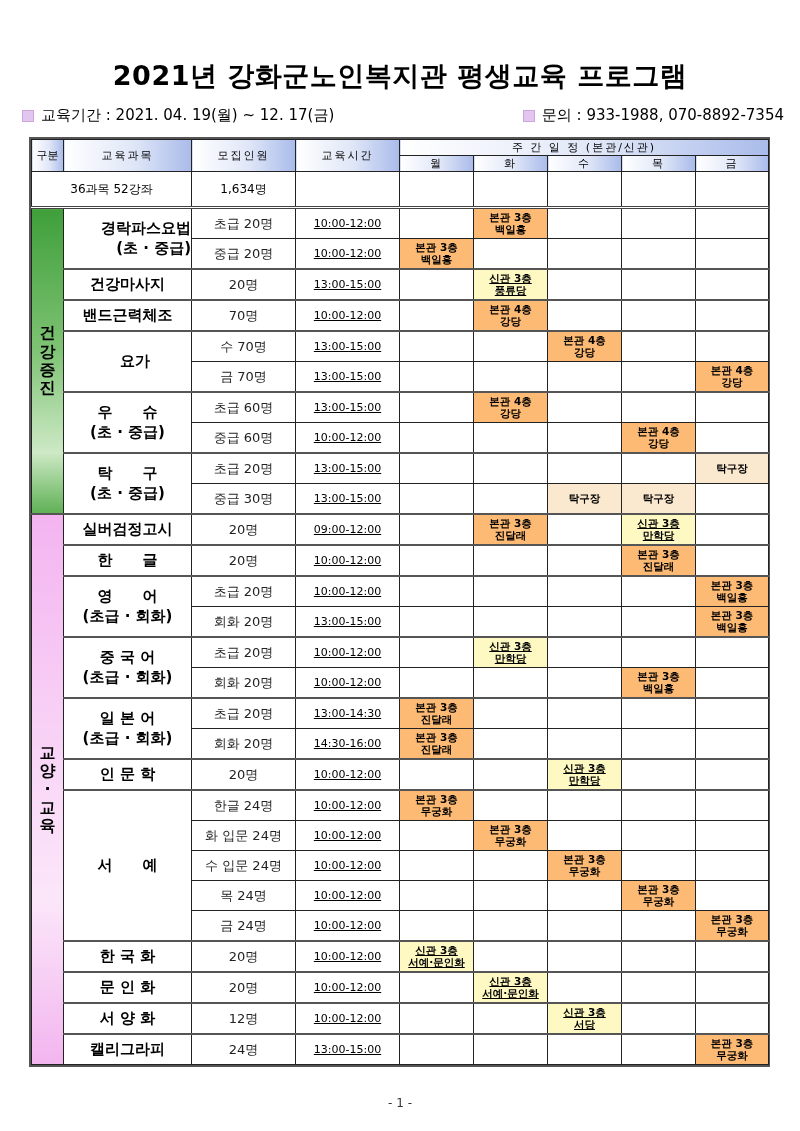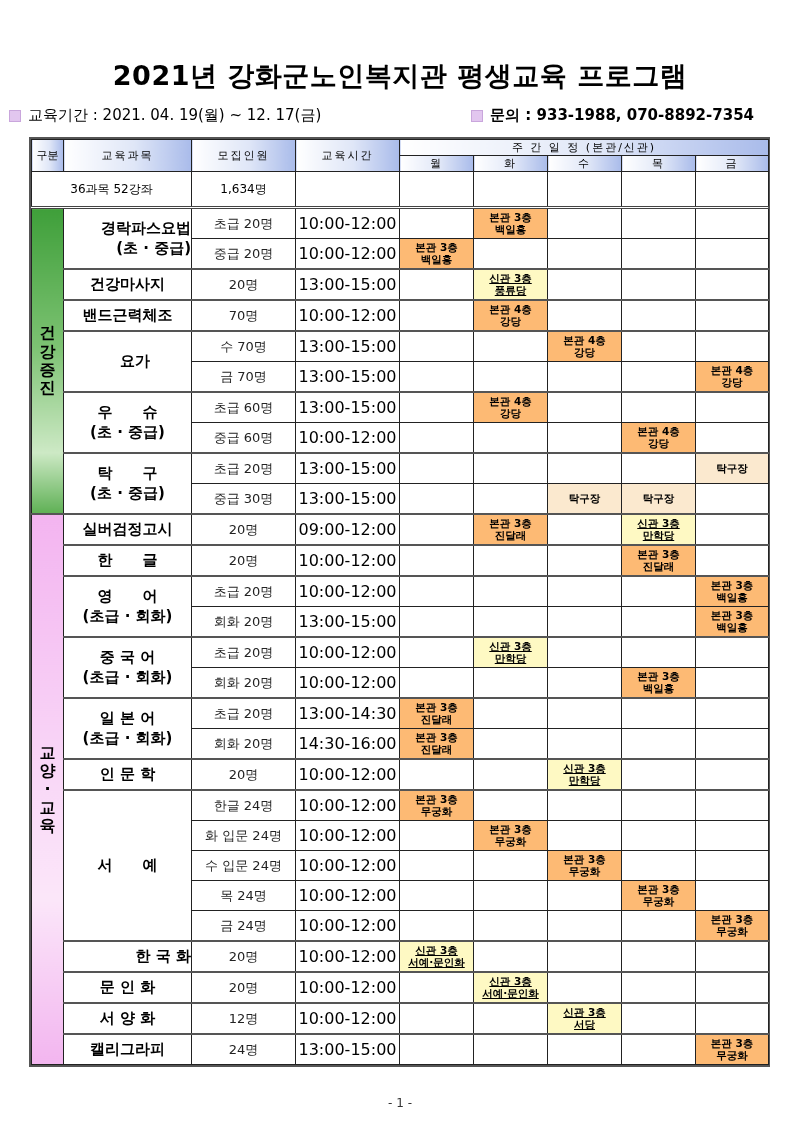--- a/index.html
+++ b/index.html
@@ -2,38 +2,38 @@
 <html><head>
 <meta charset="utf-8">
 <style>
   html, body { margin:0; padding:0; background:#ffffff; }
   body { width:800px; height:1131px; position:relative; overflow:hidden;
          font-family:"DejaVu Sans","Liberation Sans",sans-serif; color:#000; }
   .title { position:absolute; left:0; top:58px; width:800px; text-align:center;
            font-size:27px; font-weight:bold; letter-spacing:0.5px; }
   .info { position:absolute; top:106px; font-size:15px; display:flex; align-items:center; }
   .info .sq { width:10px; height:10px; background:#e2c6ef; border:1px solid #c9a6dc; margin-right:7px; display:inline-block; }
-  .info-left { left:9px; }
-  .info-right { right:46px;font-weight:bold; }
+  .info-left { left:22px; }
+  .info-right { right:16px; }
 
   .tbl-wrap { position:absolute; left:29px; top:137px; width:741px; border:2px solid #555; box-sizing:border-box; }
   table { border-collapse:collapse; width:100%; table-layout:fixed; }
   td, th { border:1px solid #222; padding:0; text-align:center; vertical-align:middle; overflow:hidden; }
   th { font-weight:normal; font-size:11px; letter-spacing:2px;
        background:linear-gradient(to right,#ffffff 0%,#dfe6f7 55%,#a9bbea 100%); }
   th.h-week { height:14px; }
   th.h-day { height:13px; }
   .summary td { height:34px; font-size:12px; border-bottom:3px double #444; }
   .r1 td { height:29px; }
   td.cat { font-size:16px; font-weight:bold; line-height:1.15; }
   td.cat-health { background:linear-gradient(to bottom,#3f9f3a 0%,#7cc272 45%,#cde9c5 80%,#5fb055 100%); }
   td.cat-culture { background:linear-gradient(to bottom,#f3b4f0 0%,#f9d9f7 50%,#fbe6f9 70%,#f2b5ef 100%); }
   td.subj { font-size:15px; font-weight:bold; line-height:1.3; }
   td.cnt { font-size:13px; color:#222; }
-  td.time { font-size:16px; }
+  td.time { font-size:11px;text-decoration:underline; }
   td.day { padding:0; }
   .loc { font-size:10.5px; font-weight:bold; line-height:1.05; padding:2px 0; height:100%; display:flex; flex-direction:column; justify-content:center; box-sizing:border-box; }
   .loc.main { background:#fdba74; }
   .loc.new { background:#fef9c3; text-decoration:underline; }
   .loc.pp { background:#fbe9cf; }
   .grp-top td { border-top:2px solid #555; }
   .page-num { position:absolute; left:0; top:1096px; width:800px; text-align:center; font-size:12px; color:#333; }
 </style>
 </head>
 <body>
@@ -402,21 +402,21 @@
           <td class="day"></td>
           <td class="day"></td>
           <td class="day"></td>
           <td class="day"></td>
           <td class="day">
             <div class="loc main" style="white-space: pre-line; min-height: 29px;">본관 3층
 무궁화</div>
           </td>
         </tr>
         <tr class="r1 grp-top">
-          <td class="subj" rowspan="1" style="white-space: pre-line; text-align: right;">한 국 화</td>
+          <td class="subj" rowspan="1" style="white-space: pre-line;">한 국 화</td>
           <td class="cnt">20명</td>
           <td class="time">10:00-12:00</td>
           <td class="day">
             <div class="loc new" style="white-space: pre-line; min-height: 29px;">신관 3층
 서예·문인화</div>
           </td>
           <td class="day"></td>
           <td class="day"></td>
           <td class="day"></td>
           <td class="day"></td>

